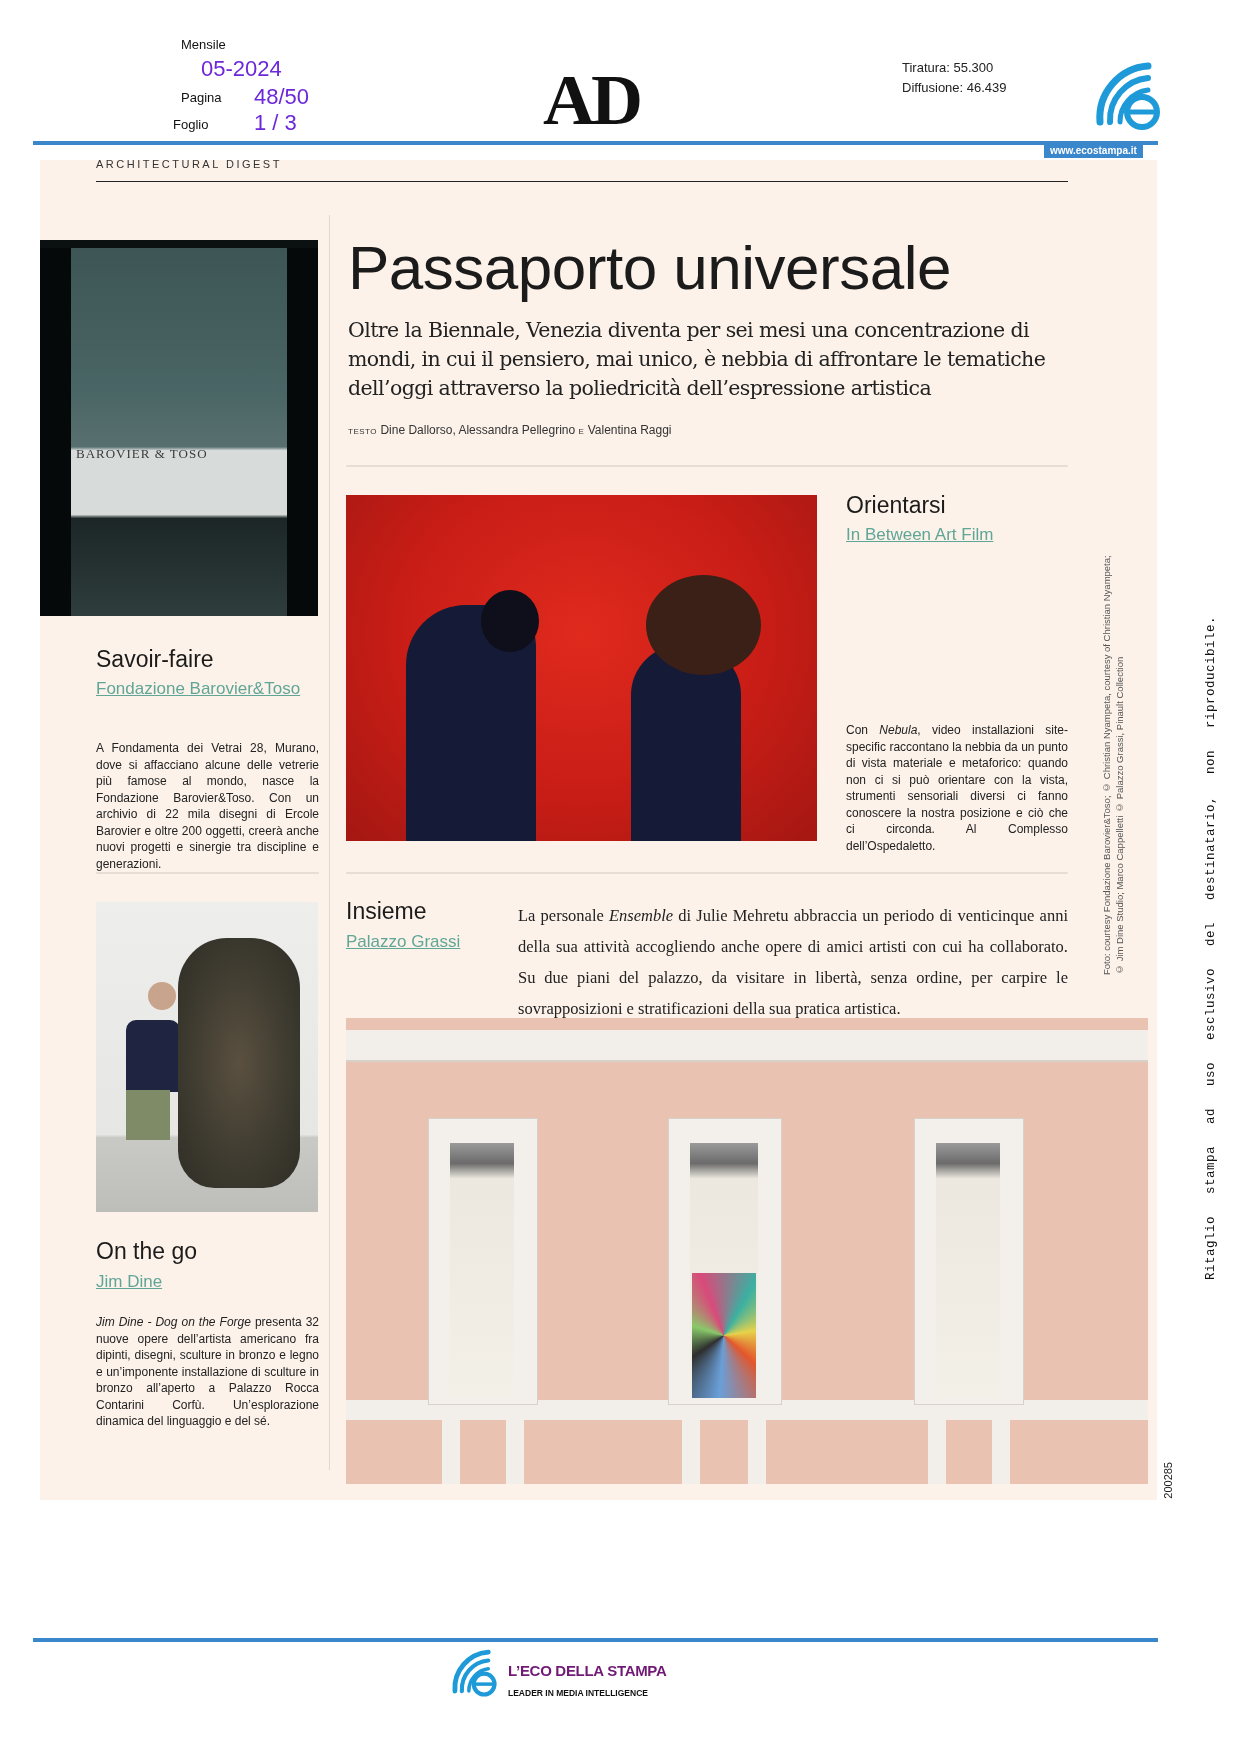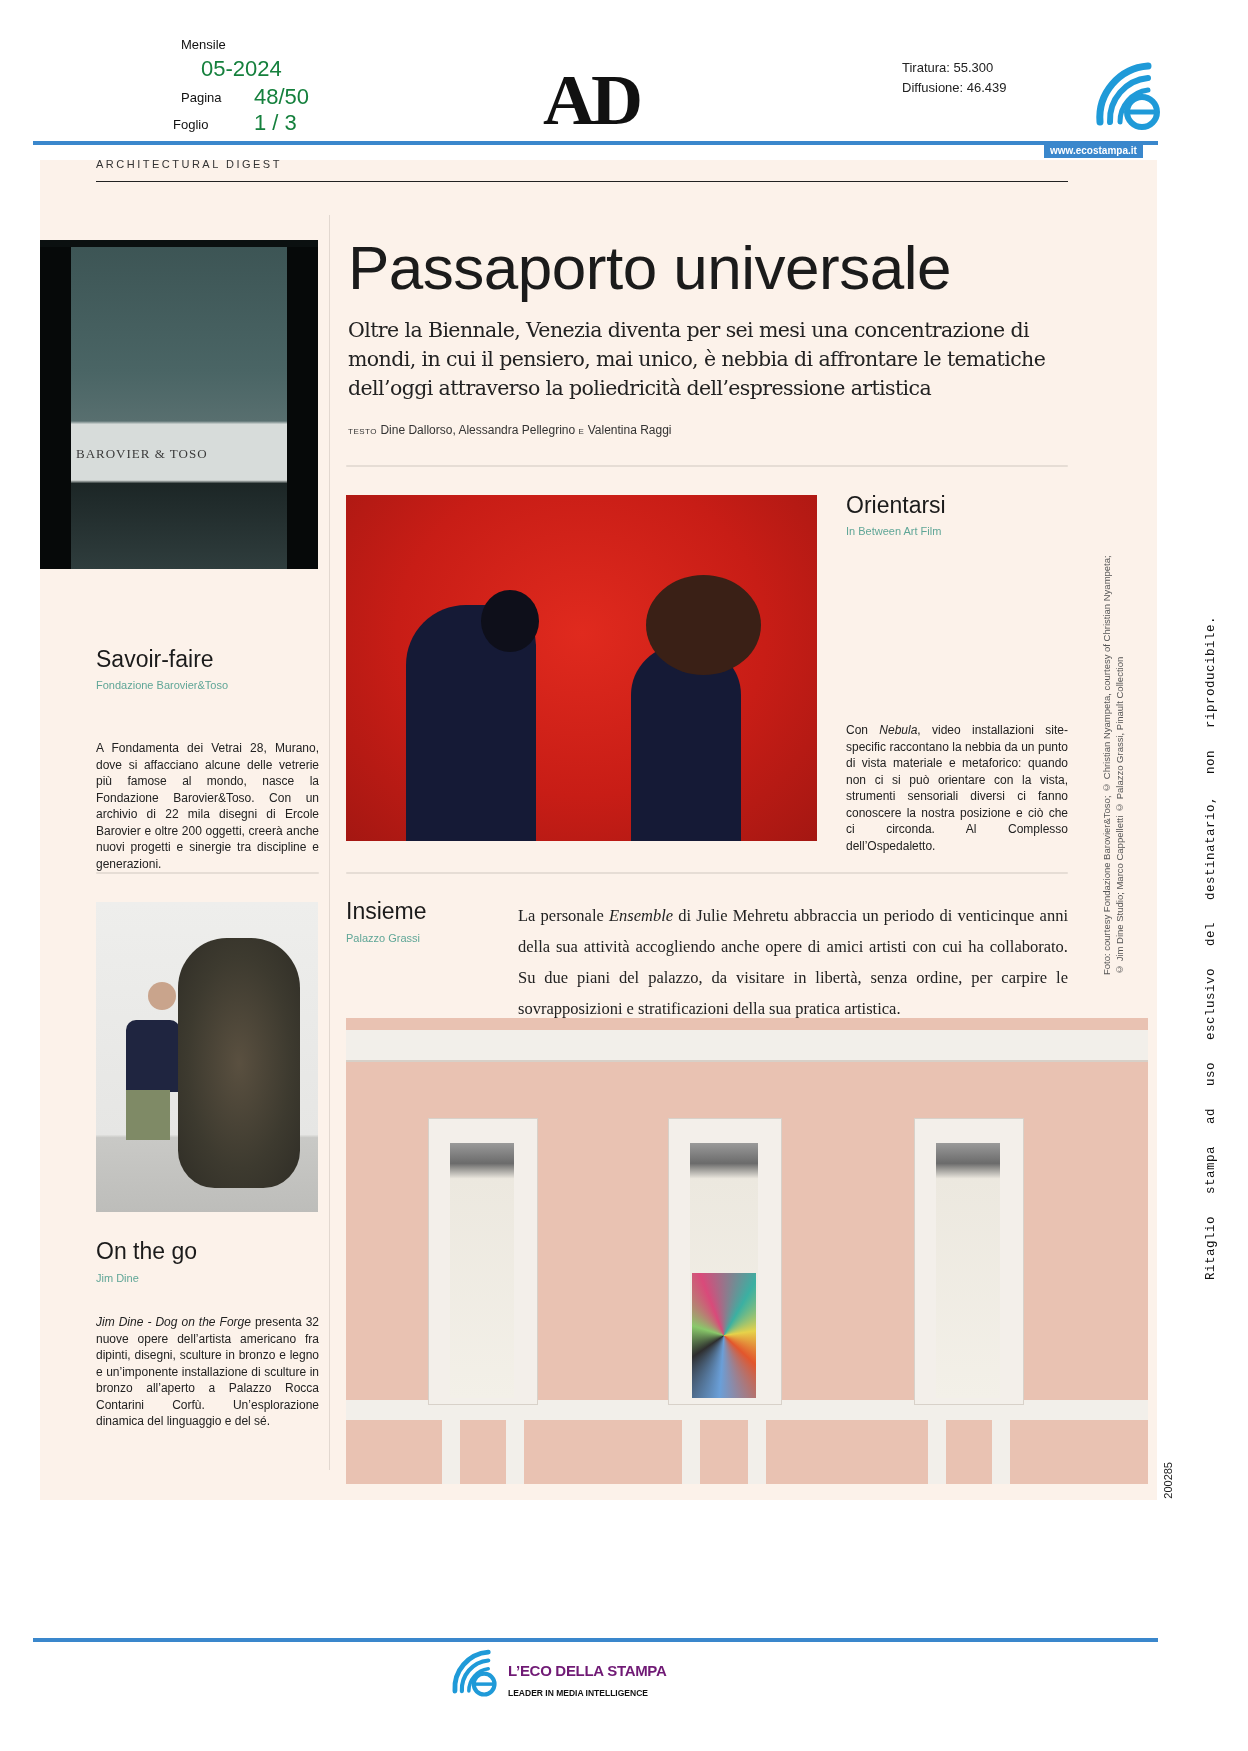--- a/index.html
+++ b/index.html
@@ -2,40 +2,40 @@
 <html><head>
 <meta charset="utf-8">
 <style>
   html, body { margin:0; padding:0; }
   body { width:1248px; height:1751px; background:#ffffff; position:relative; overflow:hidden;
          font-family:"Liberation Sans", sans-serif; color:#1a1a1a; }
   .abs { position:absolute; }
 
   
   .hdr-label { font-size:13px; color:#111; }
-  .hdr-big { font-size:22px; color:#15803d; }
+  .hdr-big { font-size:22px; color:#6d28d9; }
   .ad-logo { font-family:"Liberation Serif", serif; font-size:72px; font-weight:bold; letter-spacing:-4px; color:#111; line-height:1; }
   .tiratura { font-size:13px; color:#222; line-height:20px; }
   .blue-rule { background:#3a87cc; height:4px; }
   .www-tag { background:#3a87cc; color:#fff; font-size:10px; font-weight:bold; padding:2px 6px; }
 
   
   .page { left:40px; top:160px; width:1117px; height:1340px; background:#fcf2ea; }
   .kicker { font-size:11px; letter-spacing:2.5px; color:#333; }
   .rule-dark { background:#222; height:1px; }
   .vrule { background:#e2d8d0; width:1px; }
   .soft-rule { height:2px; background:#e6ddd5; border-radius:2px; }
 
   .title { font-family:"Liberation Sans", sans-serif; font-size:62px; color:#1b1b1b; letter-spacing:-0.5px; line-height:1; }
   .deck { font-family:"DejaVu Serif", serif; font-size:20.5px; line-height:29px; color:#222; letter-spacing:-0.6px; }
   .byline { font-size:12px; color:#333; }
   .byline .sc { font-size:8px; letter-spacing:0.5px; }
 
   .sec-title { font-size:23px; color:#1b1b1b; }
-  .sec-sub { font-size:11px; color:#5fa697; }
+  .sec-sub { font-size:17px; color:#5fa697;text-decoration:underline; }
   .body-sans { font-size:12px; line-height:16.5px; color:#222; }
   .body-serif { font-family:"Liberation Serif", serif; font-size:16.5px; line-height:31px; color:#222; text-align:justify; }
 
   
   .img-barovier { background:
       linear-gradient(180deg, #0b1010 0%, #0b1010 2%, transparent 2%),
       linear-gradient(90deg, #060909 0 11%, transparent 11% 89%, #060909 89%),
       linear-gradient(180deg, #3c5454 0%, #4a6565 40%, #586f6f 55%, #d7dcda 56%, #d7dcda 73%, #1c2626 74%, #2f3d3d 100%); }
   .img-dancers { background: radial-gradient(ellipse at 50% 40%, #e02a1e 0%, #c81d16 55%, #a41712 100%); overflow:hidden; }
   .fig { position:absolute; background:#151a36; }
@@ -91,21 +91,21 @@
 <div class="abs title" style="left:348px;top:237px;">Passaporto universale</div>
 <div class="abs deck" style="left:348px;top:316px;width:725px;">Oltre la Biennale, Venezia diventa per sei mesi una concentrazione di mondi, in cui il pensiero, mai unico, è nebbia di affrontare le tematiche dell’oggi attraverso la poliedricità dell’espressione artistica</div>
 <div class="abs byline" style="left:348px;top:423px;">
   <span class="sc">TESTO</span>
   <span>Dine Dallorso, Alessandra Pellegrino</span>
   <span class="sc">E</span>
   <span>Valentina Raggi</span>
 </div>
 <div class="abs soft-rule" style="left:346px;top:465px;width:722px;"></div>
 
-<div class="abs img-barovier" style="left:40px;top:240px;width:278px;height:329px;">
+<div class="abs img-barovier" style="left:40px;top:240px;width:278px;height:376px;">
   <div class="abs" style="left:36px;top:206px;width:222px;height:14px;font-family:'Liberation Serif',serif;font-size:13px;color:#3a3a3a;letter-spacing:1px;">BAROVIER &amp; TOSO</div>
 </div>
 
 <div class="abs sec-title" style="left:96px;top:646px;">Savoir-faire</div>
 <div class="abs sec-sub" style="left:96px;top:679px;">Fondazione Barovier&amp;Toso</div>
 <div class="abs body-sans" style="left:96px;top:740px;width:223px;text-align:justify;">A Fondamenta dei Vetrai 28, Murano, dove si affacciano alcune delle vetrerie più famose al mondo, nasce la Fondazione Barovier&amp;Toso. Con un archivio di 22 mila disegni di Ercole Barovier e oltre 200 oggetti, creerà anche nuovi progetti e sinergie tra discipline e generazioni.</div>
 <div class="abs soft-rule" style="left:96px;top:872px;width:223px;"></div>
 
 <div class="abs img-dancers" style="left:346px;top:495px;width:471px;height:346px;">
   <div class="fig" style="left:60px;top:110px;width:130px;height:236px;border-radius:60px 40px 0 0;"></div>

